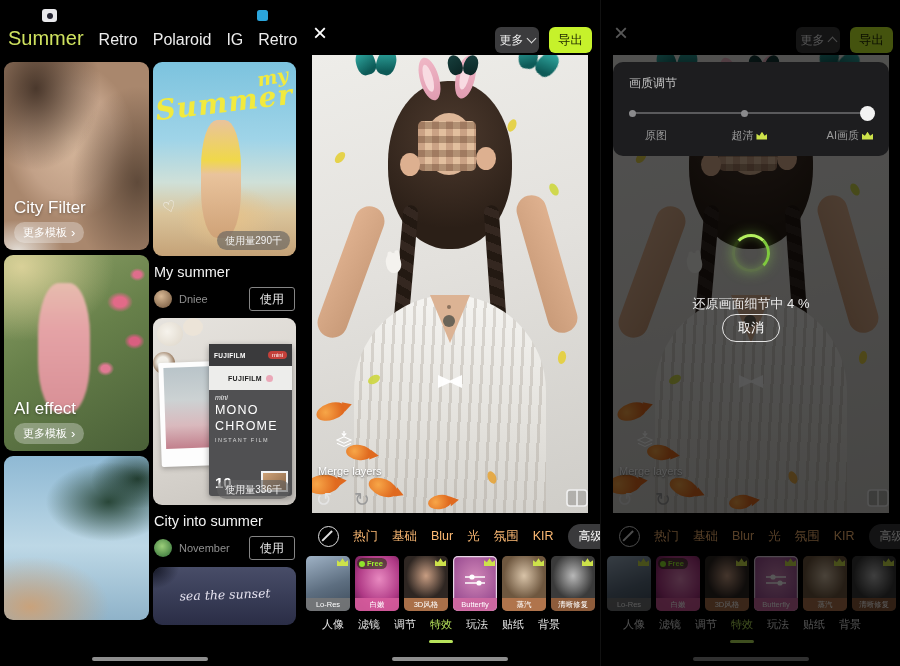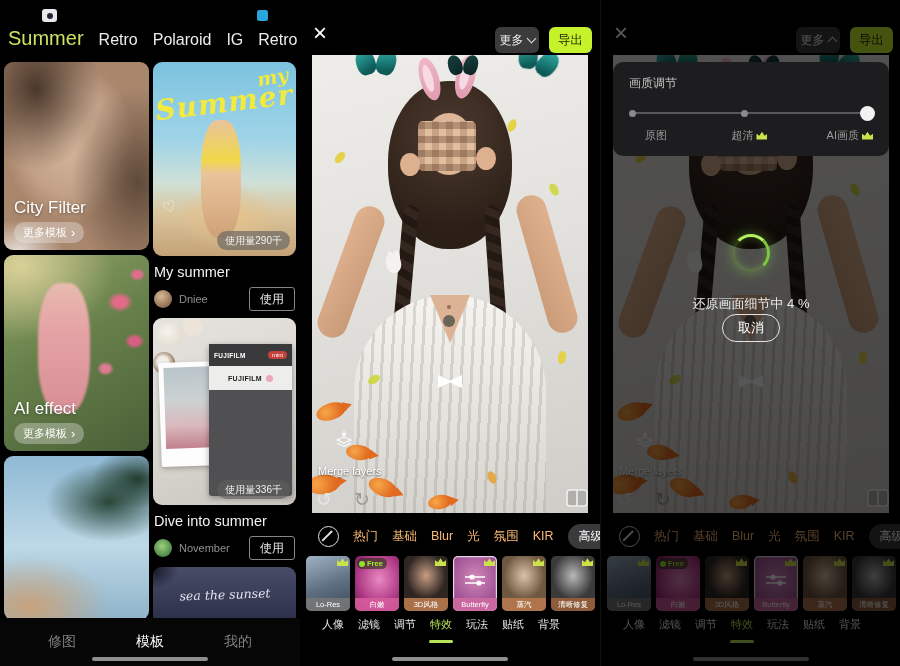--- a/index.html
+++ b/index.html
@@ -301,45 +301,49 @@
         </div>
         <div class="fbox">
           <div class="fb-top">
             <span class="fb-brand">FUJIFILM</span>
             <span class="fb-mini-pill">mini</span>
           </div>
           <div class="fb-band">
             <span class="fb-brand2">FUJIFILM</span>
             <span class="flower"></span>
           </div>
+          <div class="fb-main">
+            <div class="fb-mini2">mini</div>
+            <div class="fb-mono">MONO</div>
+            <div class="fb-mono">CHROME</div>
+            <div class="fb-sub">INSTANT FILM</div>
+            <div class="fb-countrow">
+              <span class="fb-count">10</span>
+              <span class="fb-sheets">sheets</span>
+            </div>
+            <div class="fb-photo"></div>
+          </div>
         </div>
         <span class="usagebadge">使用量336千</span>
       </div>
       <div class="iteminfo">
-        <div class="ititle">Dive into summer</div>
+        <div class="ititle">City into summer</div>
         <div class="irow">
           <span class="avatar av-dv"></span>
           <span class="iauthor">November</span>
           <span class="usebtn">使用</span>
         </div>
       </div>
     </div>
 
     <div class="gcard" id="card-ss" style="margin-top:7px">
       <span class="script3">sea the sunset</span>
     </div>
   </div>
 
-  <div class="bottombar">
-    <div class="btabs">
-      <span class="btab">修图</span>
-      <span class="btab active">模板</span>
-      <span class="btab">我的</span>
-    </div>
-  </div>
   <div class="homebar"></div>
 </div>
 
 <div class="panel" id="p2">
   <span class="closex">×</span>
   <div class="morebtn">
     <span>更多</span>
     <span class="chev"></span>
   </div>
   <div class="exportbtn">导出</div>

